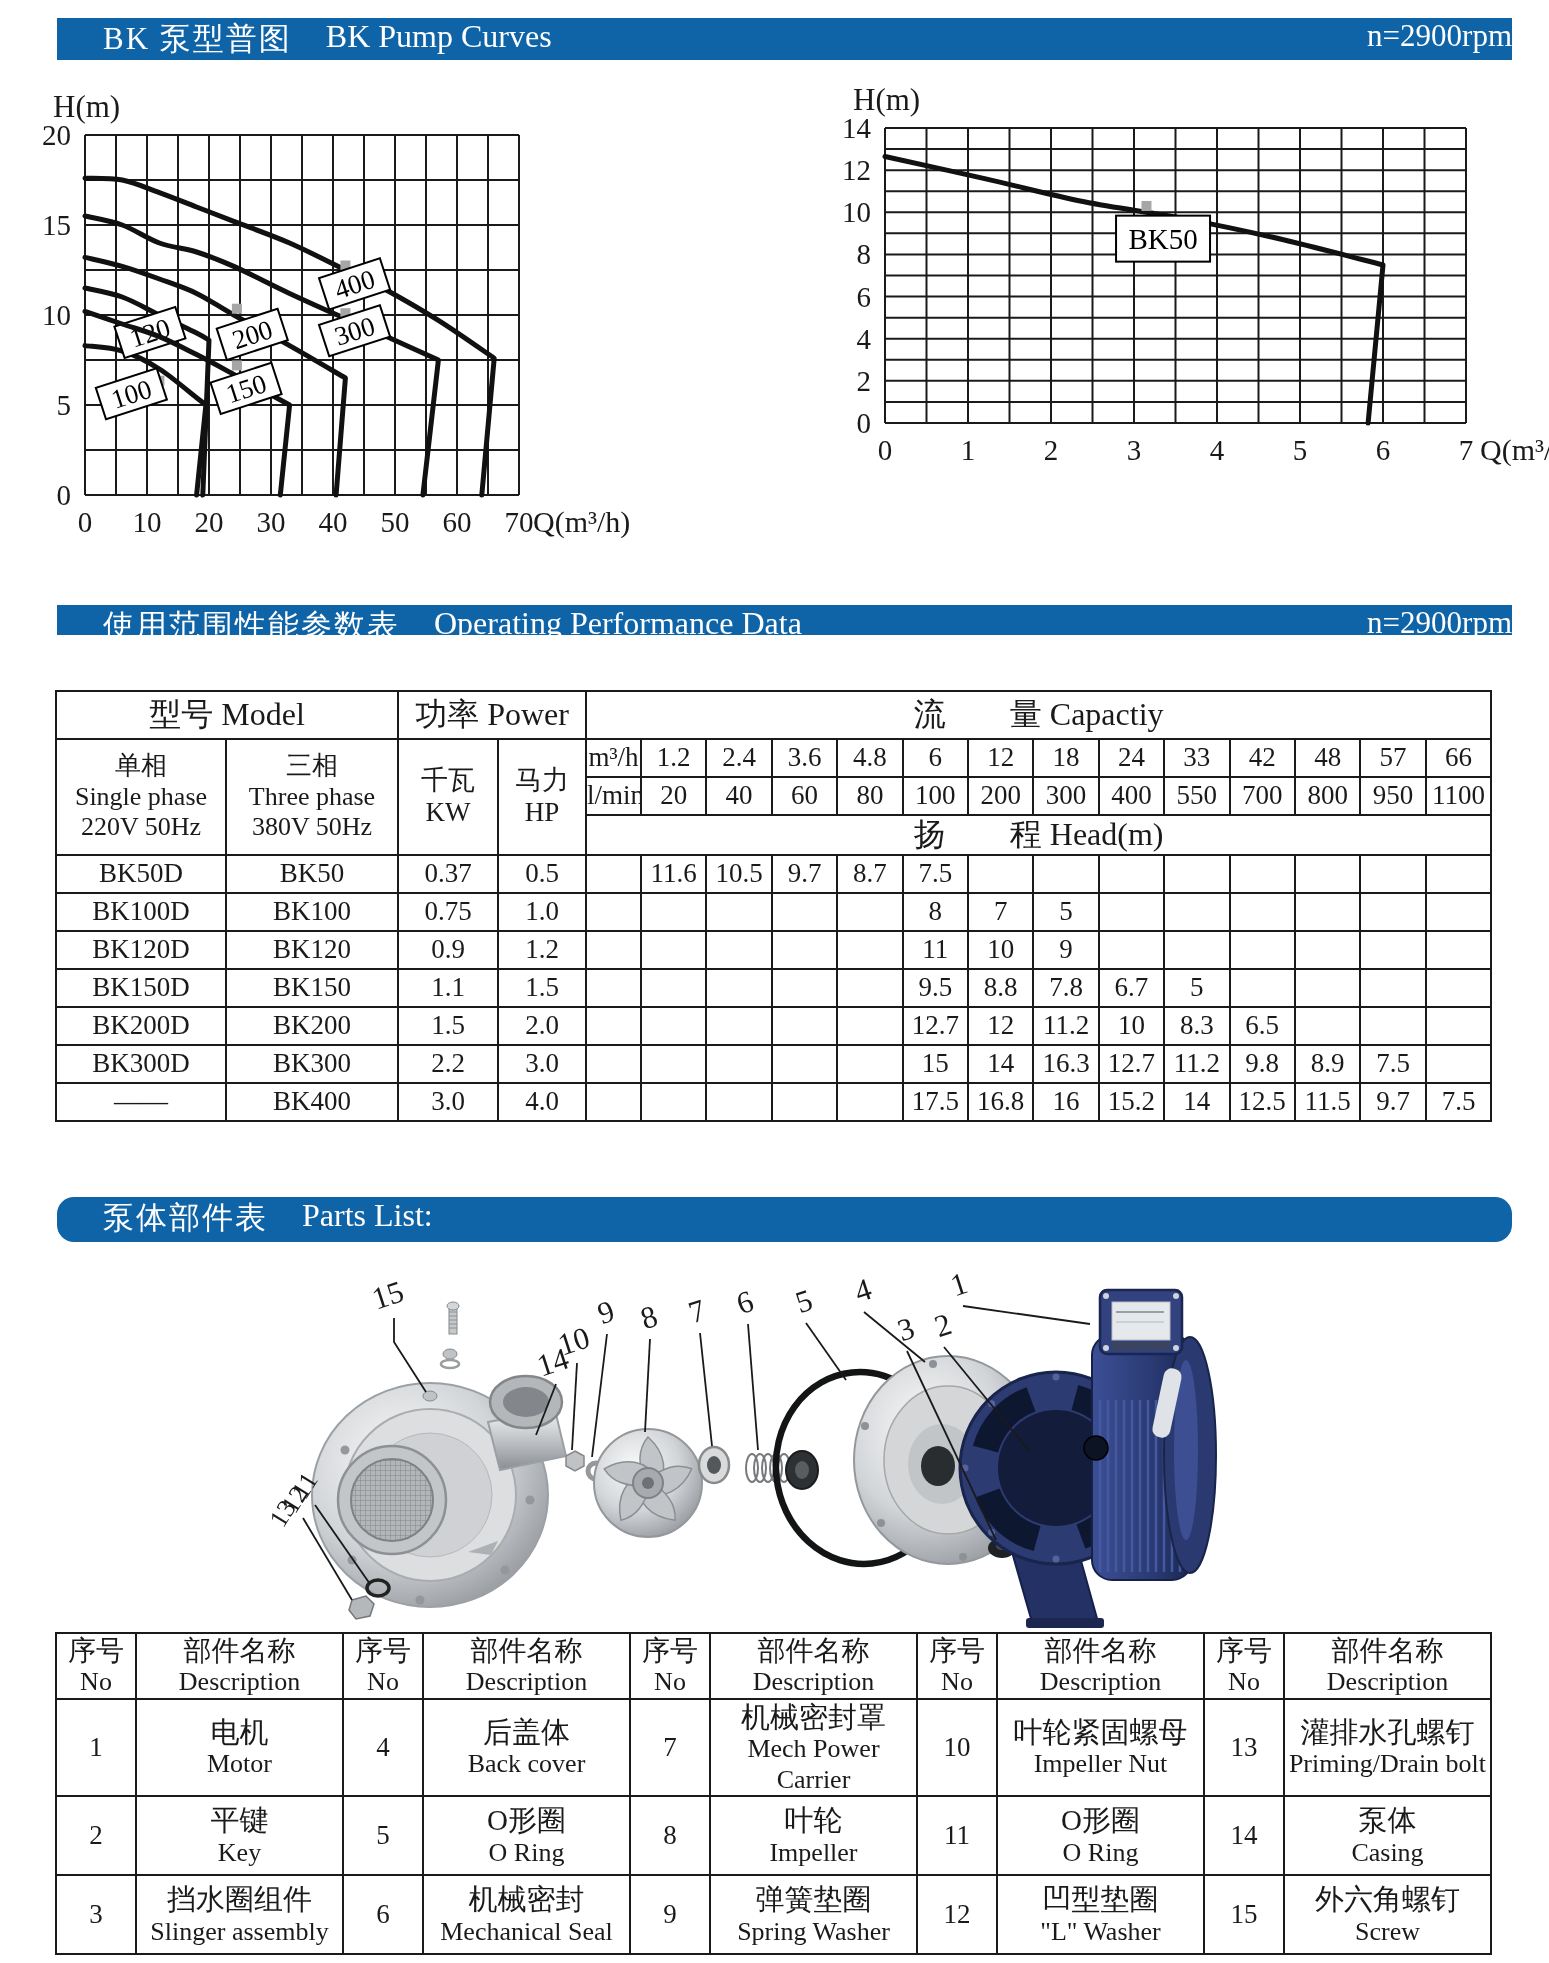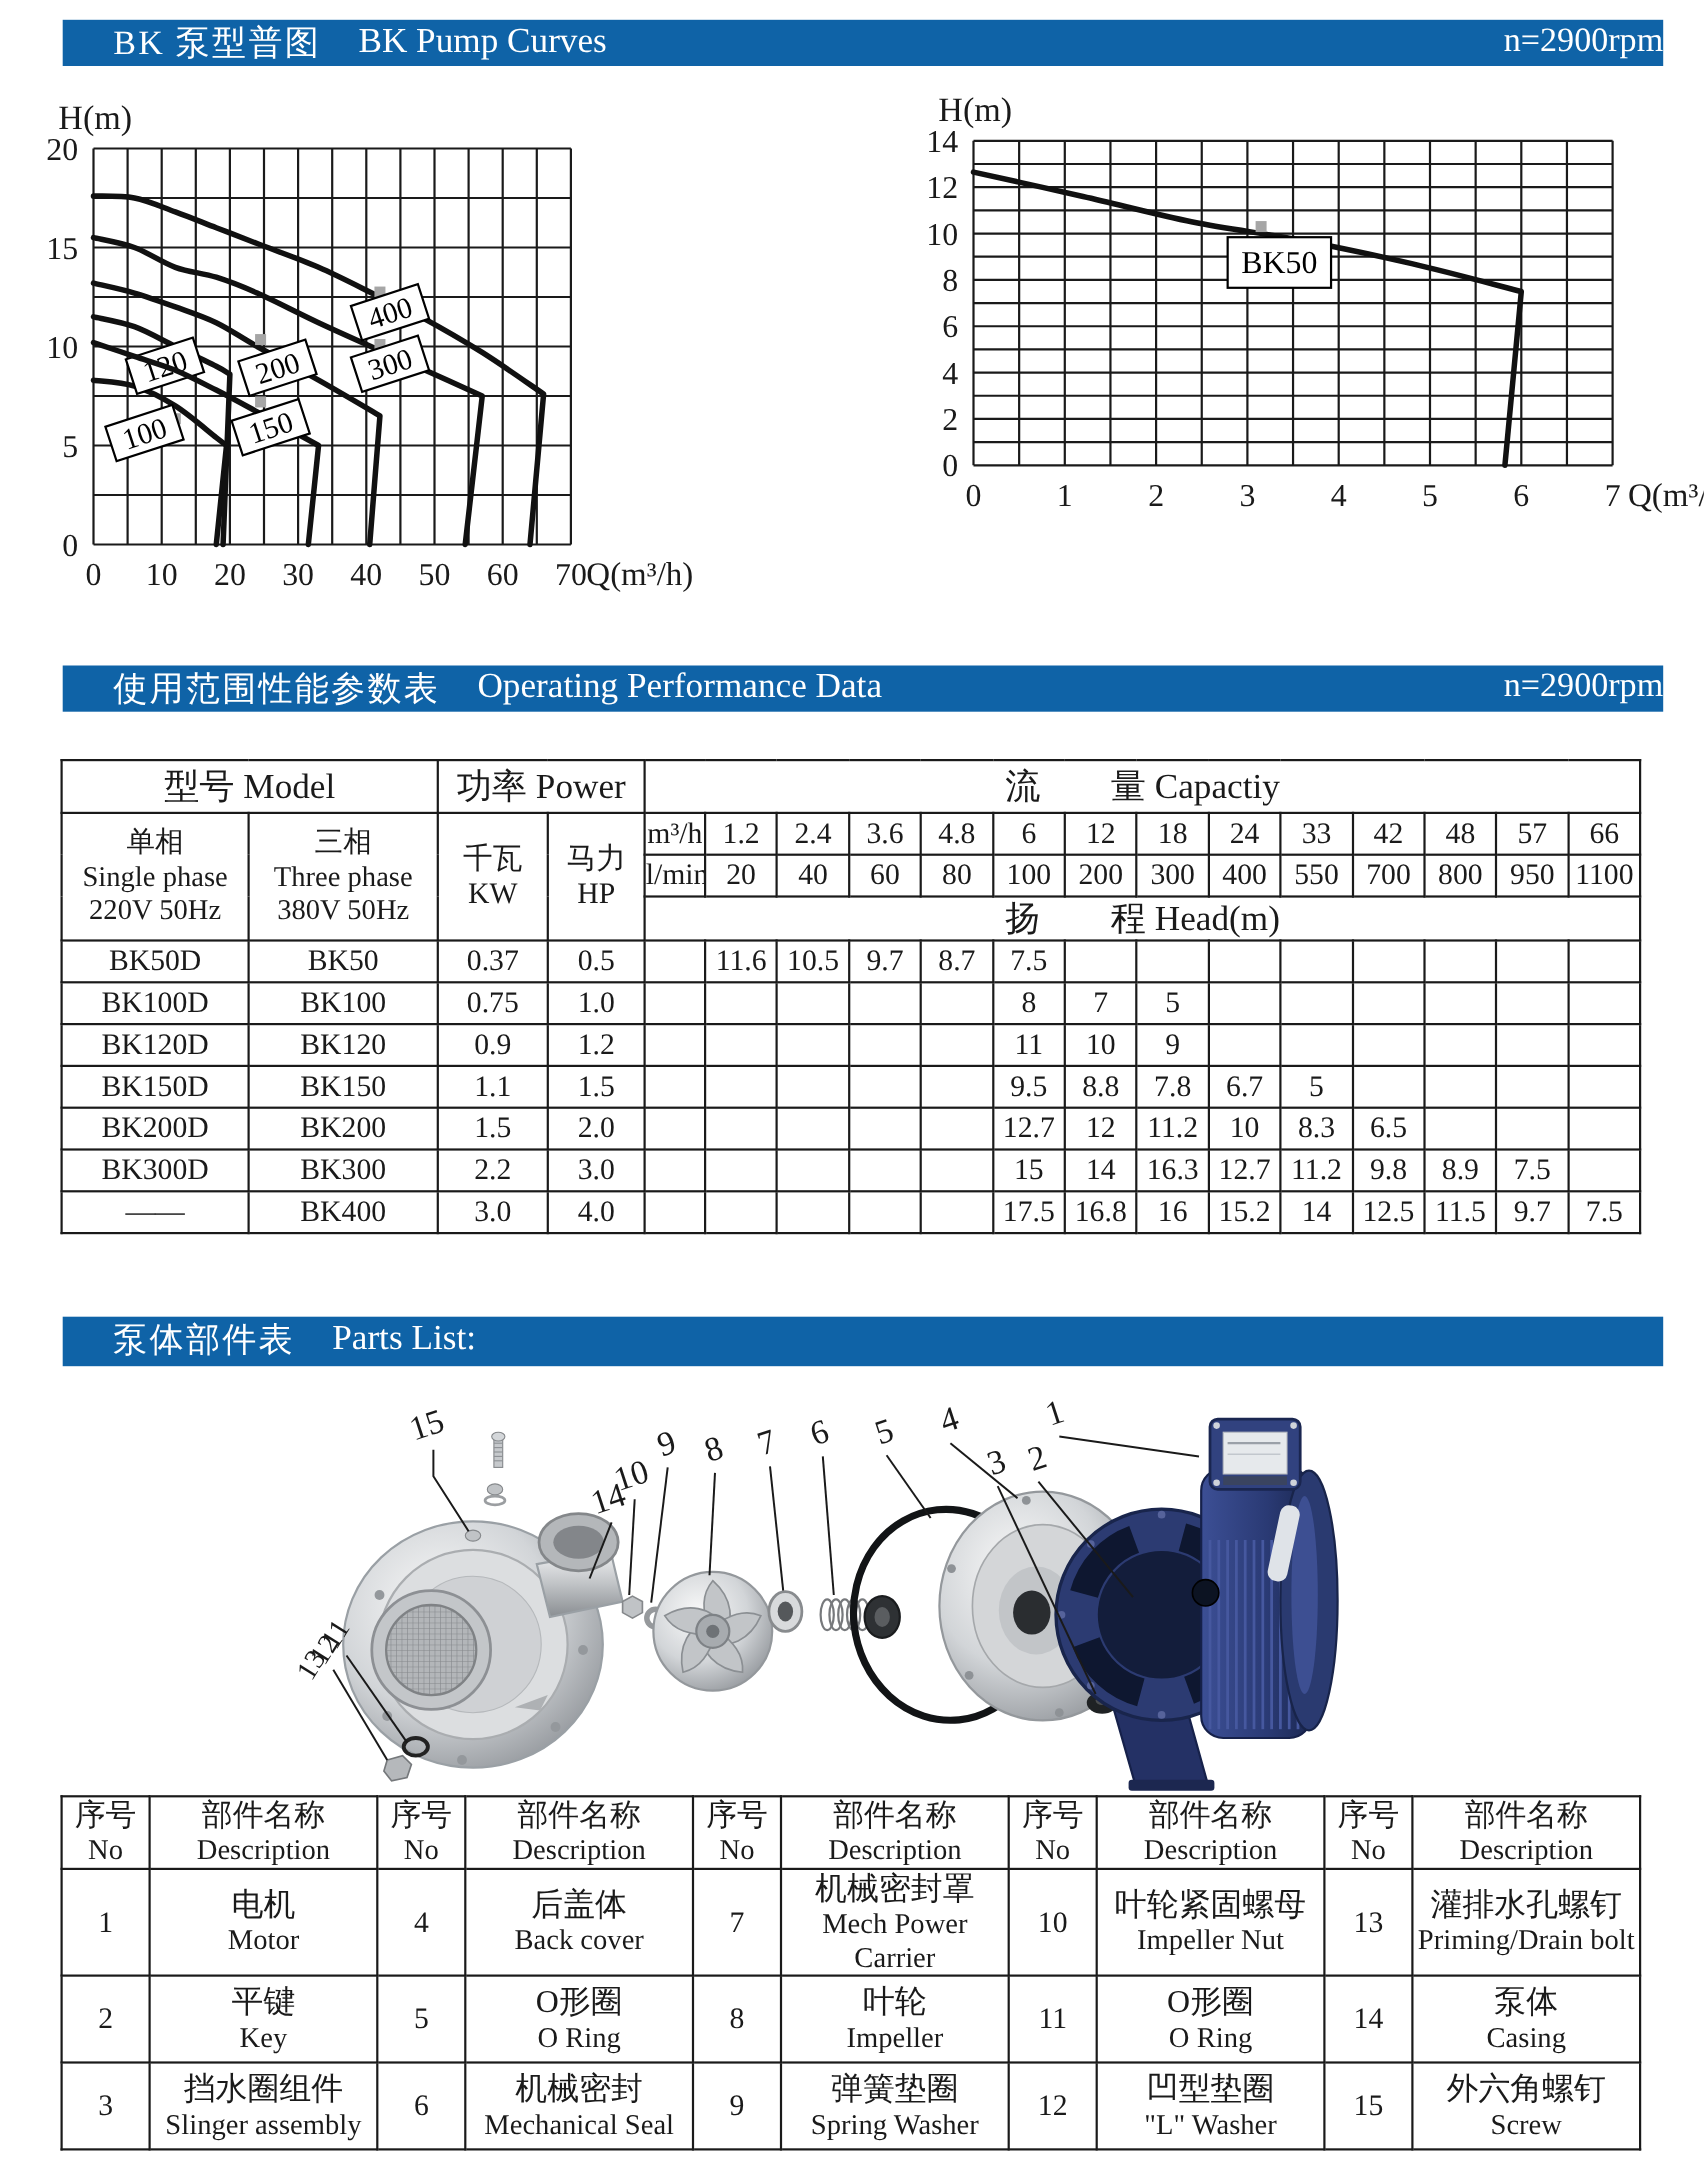--- a/index.html
+++ b/index.html
@@ -185,21 +185,21 @@
       <g>
         <path d="M55 96.46449999999999 C71.6 100.2 121.4 111.0 154.6 118.6 C187.8 126.1 221.0 135.1 254.2 141.8 C287.4 148.4 320.6 152.3 353.8 158.6 C387.0 164.9 420.2 172.0 453.4 179.7 C486.6 187.4 536.4 200.8 553.0 205.0 L538.1 363.0" fill="none" stroke="#111" stroke-width="5" stroke-linejoin="round" stroke-linecap="round"></path>
         <rect x="311.45" y="140.97899999999998" width="10" height="10" fill="#a6a6a6"></rect>
         <g>
           <rect x="286.05" y="155.6375" width="94" height="46" fill="#fff" stroke="#000" stroke-width="2"></rect>
           <text x="333.05" y="188.6375" text-anchor="middle" font-size="29">BK50</text>
         </g>
       </g>
     </svg>
 
-  <div class="bar" style="top:605px;height:42px;">
+  <div class="bar" style="top:605px;height:30px;">
     <span class="zh">使用范围性能参数表</span>
     <span class="en">Operating Performance Data</span>
     <span class="rpm">n=2900rpm</span>
   </div>
 
   <div id="perf-table" class="tblwrap" style="left:55px;top:690px;">
       <table>
         <colgroup>
           <col style="width:170px">
           <col style="width:172px">
@@ -402,21 +402,21 @@
             <td class="">14</td>
             <td class="">12.5</td>
             <td class="">11.5</td>
             <td class="">9.7</td>
             <td class="">7.5</td>
           </tr>
         </tbody>
       </table>
     </div>
 
-  <div class="bar" style="top:1197px;height:45px;">
+  <div class="bar" style="top:1197px;height:45px;border-radius:17px;">
     <span class="zh">泵体部件表</span>
     <span class="en">Parts List:</span>
   </div>
 
   <svg id="exploded" style="left:0;top:1250px;" width="1549" height="382" viewBox="0 0 1549 382">
       <defs>
     <radialGradient id="metalR" cx="38%" cy="35%" r="75%">
       <stop offset="0%" stop-color="#fafafa"></stop>
           <stop offset="55%" stop-color="#d2d5d8"></stop>
           <stop offset="100%" stop-color="#8f9398"></stop>

